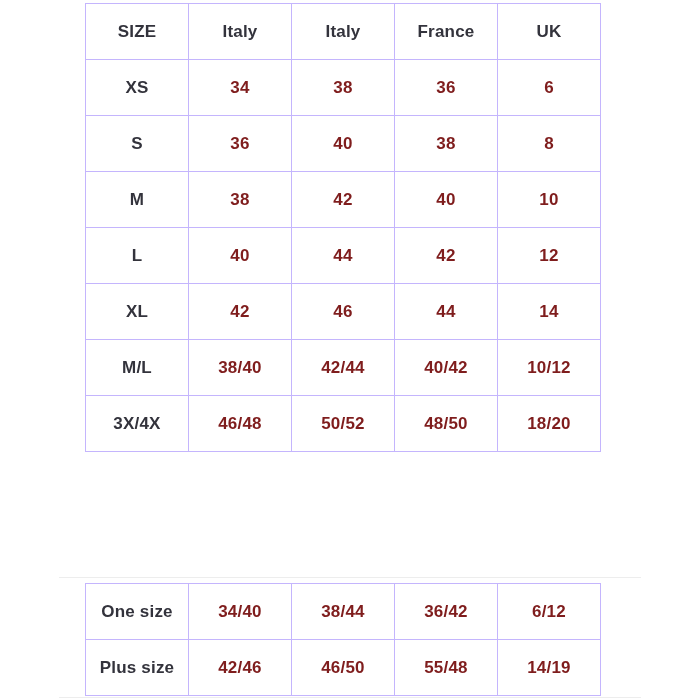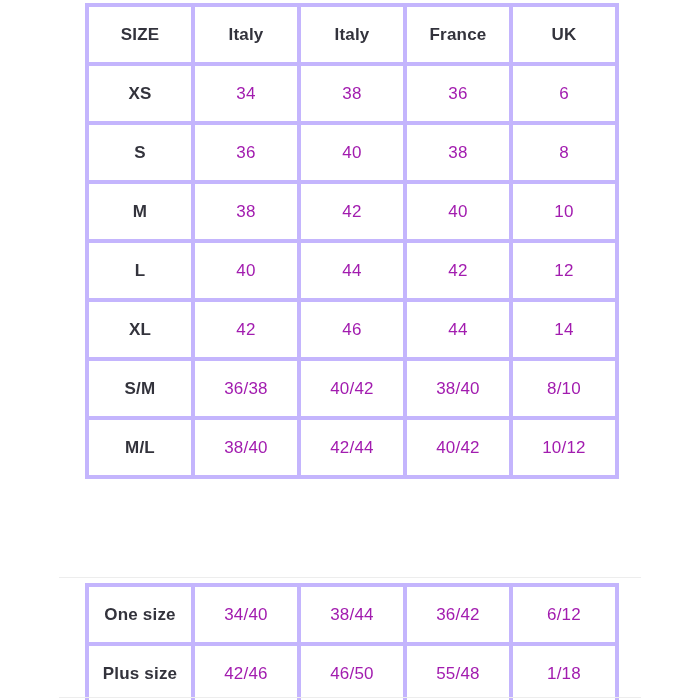--- a/index.html
+++ b/index.html
@@ -17,37 +17,37 @@
   table.size-table {
     position: absolute;
     border-collapse: collapse;
     table-layout: fixed;
     background: #ffffff;
   }
   #main-table { left: 85px; top: 3px;   width: 510px; }
   #extra-table { left: 85px; top: 583px; width: 510px; }
   table.size-table th,
   table.size-table td {
-    border: 4px solid #c4b5fd;
+    border: 1px solid #c4b5fd;
     width: 102px;
     height: 55px;
     padding: 0;
     text-align: center;
     vertical-align: middle;
     font-size: 17px;
     letter-spacing: 0.2px;
   }
   table.size-table th,
   table.size-table td.size-label {
     font-weight: 700;
     color: #33333c;
   }
   table.size-table td.size-value {
-    font-weight: 400;
-    color: #a21caf;
+    font-weight: 700;
+    color: #7f1d1d;
   }
   .divider-line {
     position: absolute;
     left: 59px;
     width: 582px;
     height: 1px;
     background: #ededed;
   }
   #divider-top { top: 577px; }
   #divider-bottom { top: 697px; }
@@ -95,50 +95,50 @@
       <td class="size-value">12</td>
     </tr>
     <tr>
       <td class="size-label">XL</td>
       <td class="size-value">42</td>
       <td class="size-value">46</td>
       <td class="size-value">44</td>
       <td class="size-value">14</td>
     </tr>
     <tr>
-      <td class="size-label">S/M</td>
-      <td class="size-value">36/38</td>
-      <td class="size-value">40/42</td>
-      <td class="size-value">38/40</td>
-      <td class="size-value">8/10</td>
-    </tr>
-    <tr>
       <td class="size-label">M/L</td>
       <td class="size-value">38/40</td>
       <td class="size-value">42/44</td>
       <td class="size-value">40/42</td>
       <td class="size-value">10/12</td>
+    </tr>
+    <tr>
+      <td class="size-label">3X/4X</td>
+      <td class="size-value">46/48</td>
+      <td class="size-value">50/52</td>
+      <td class="size-value">48/50</td>
+      <td class="size-value">18/20</td>
     </tr>
   </tbody>
 </table>
 
 <div class="divider-line" id="divider-top"></div>
 
 <table class="size-table" id="extra-table">
   <tbody>
     <tr>
       <td class="size-label">One size</td>
       <td class="size-value">34/40</td>
       <td class="size-value">38/44</td>
       <td class="size-value">36/42</td>
       <td class="size-value">6/12</td>
     </tr>
     <tr>
       <td class="size-label">Plus size</td>
       <td class="size-value">42/46</td>
       <td class="size-value">46/50</td>
       <td class="size-value">55/48</td>
-      <td class="size-value">1/18</td>
+      <td class="size-value">14/19</td>
     </tr>
   </tbody>
 </table>
 
 <div class="divider-line" id="divider-bottom"></div>
 
 </body></html>

